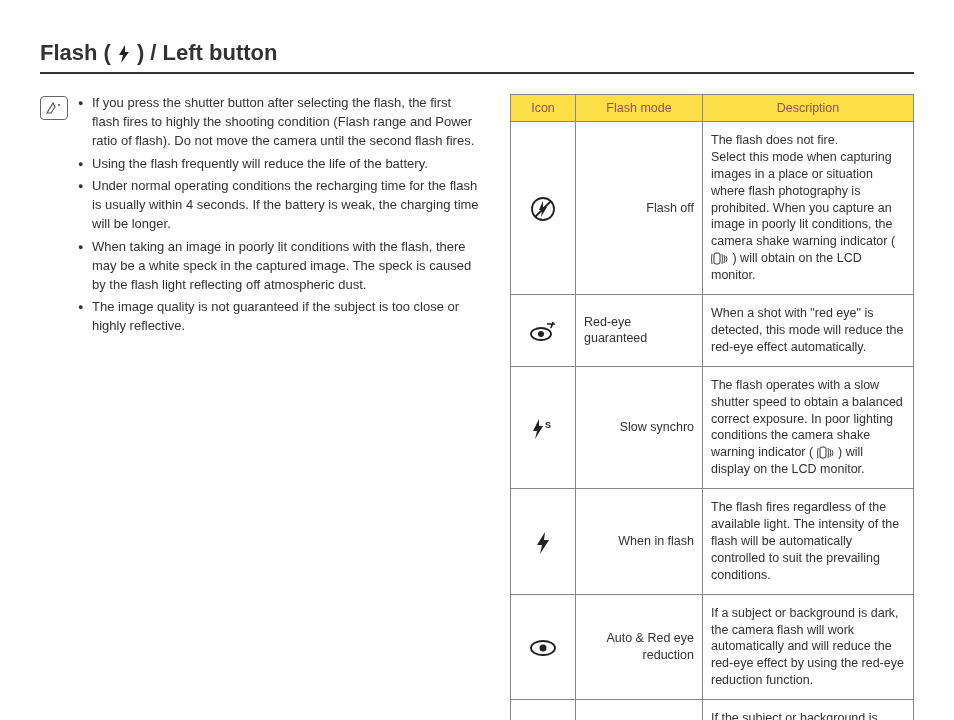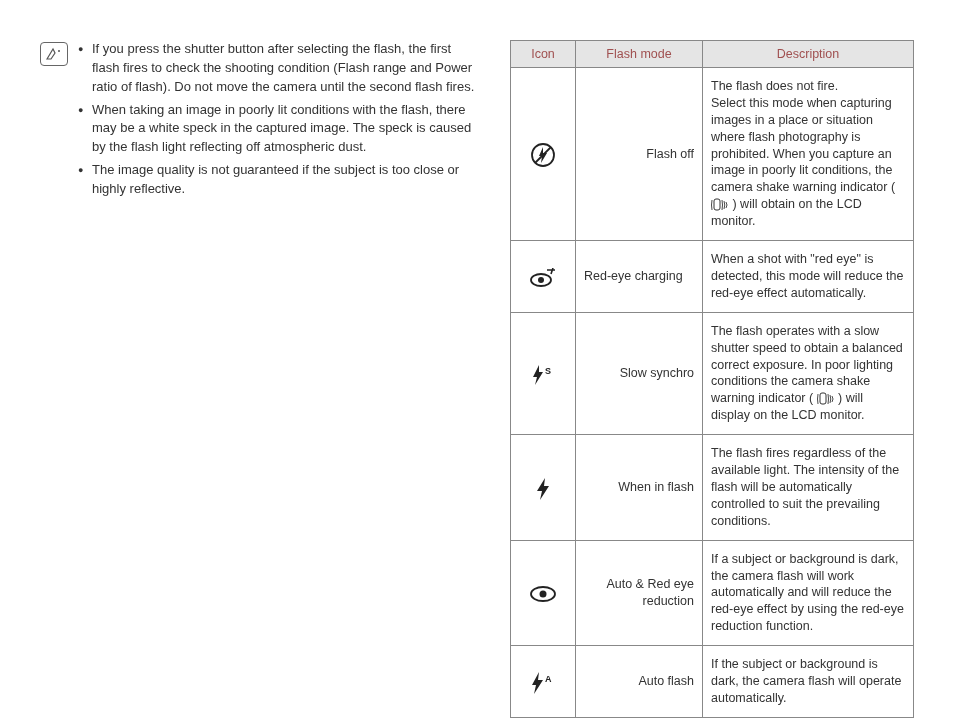--- a/index.html
+++ b/index.html
@@ -81,21 +81,21 @@
   }
   .sub-head::before {
     content: "■ ";
   }
   table {
     border-collapse: collapse;
     width: 100%;
     font-size: 12.5px;
   }
   th {
-    background: #e5e5e5;
+    background: #fde047;
     font-weight: normal;
     color: #a05050;
     padding: 6px 8px;
     border: 1px solid #888;
     text-align: center;
   }
   td {
     border: 1px solid #888;
     padding: 10px 8px;
     vertical-align: middle;
@@ -117,32 +117,43 @@
     display: inline-block;
     vertical-align: middle;
   }
   svg { vertical-align: middle; }
 </style>
 </head>
 <body>
 
 <div class="page">
 
+  <div class="title">
+    <span>Flash (</span>
+    <span class="flash-glyph">
+      <svg width="14" height="18" viewBox="0 0 14 18">
+          <polygon points="8,0 2,10 6,10 4,18 12,7 8,7" fill="#222"></polygon>
+        </svg>
+    </span>
+    <span>) / Left button</span>
+  </div>
 
   <div class="columns">
 
     <div class="left-col">
       <div class="note-icon">
         <svg width="18" height="14" viewBox="0 0 18 14">
           <path d="M2 12 L8 2 L10 6 L6 12 Z" fill="none" stroke="#555" stroke-width="1.2"></path>
           <circle cx="14" cy="4" r="1" fill="#555"></circle>
         </svg>
       </div>
       <ul class="bullets">
-        <li>If you press the shutter button after selecting the flash, the first flash fires to check the shooting condition (Flash range and Power ratio of flash). Do not move the camera until the second flash fires.</li>
+        <li>If you press the shutter button after selecting the flash, the first flash fires to highly the shooting condition (Flash range and Power ratio of flash). Do not move the camera until the second flash fires.</li>
+        <li>Using the flash frequently will reduce the life of the battery.</li>
+        <li>Under normal operating conditions the recharging time for the flash is usually within 4 seconds. If the battery is weak, the charging time will be longer.</li>
         <li>When taking an image in poorly lit conditions with the flash, there may be a white speck in the captured image. The speck is caused by the flash light reflecting off atmospheric dust.</li>
         <li>The image quality is not guaranteed if the subject is too close or highly reflective.</li>
       </ul>
     </div>
 
     <div class="right-col">
 
       <table>
         <thead>
           <tr>
@@ -176,21 +187,21 @@
           </tr>
 
           <tr>
             <td class="icon-cell">
               <svg width="28" height="20" viewBox="0 0 28 20">
                 <ellipse cx="12" cy="12" rx="10" ry="6" fill="none" stroke="#222" stroke-width="1.8"></ellipse>
                 <circle cx="12" cy="12" r="3" fill="#222"></circle>
                 <path d="M18 2 L26 2 M22 6 L24 0" stroke="#222" stroke-width="1.6" fill="none"></path>
               </svg>
             </td>
-            <td class="mode-cell left">Red-eye charging</td>
+            <td class="mode-cell left">Red-eye guaranteed</td>
             <td>When a shot with "red eye" is detected, this mode will reduce the red-eye effect automatically.</td>
           </tr>
 
           <tr>
             <td class="icon-cell">
               <svg width="28" height="22" viewBox="0 0 28 22">
                 <polygon points="10,1 4,13 8,13 6,21 14,8 10,8" fill="#222"></polygon>
                 <text x="16" y="10" font-size="9" font-weight="bold" fill="#222">S</text>
               </svg>
             </td>

